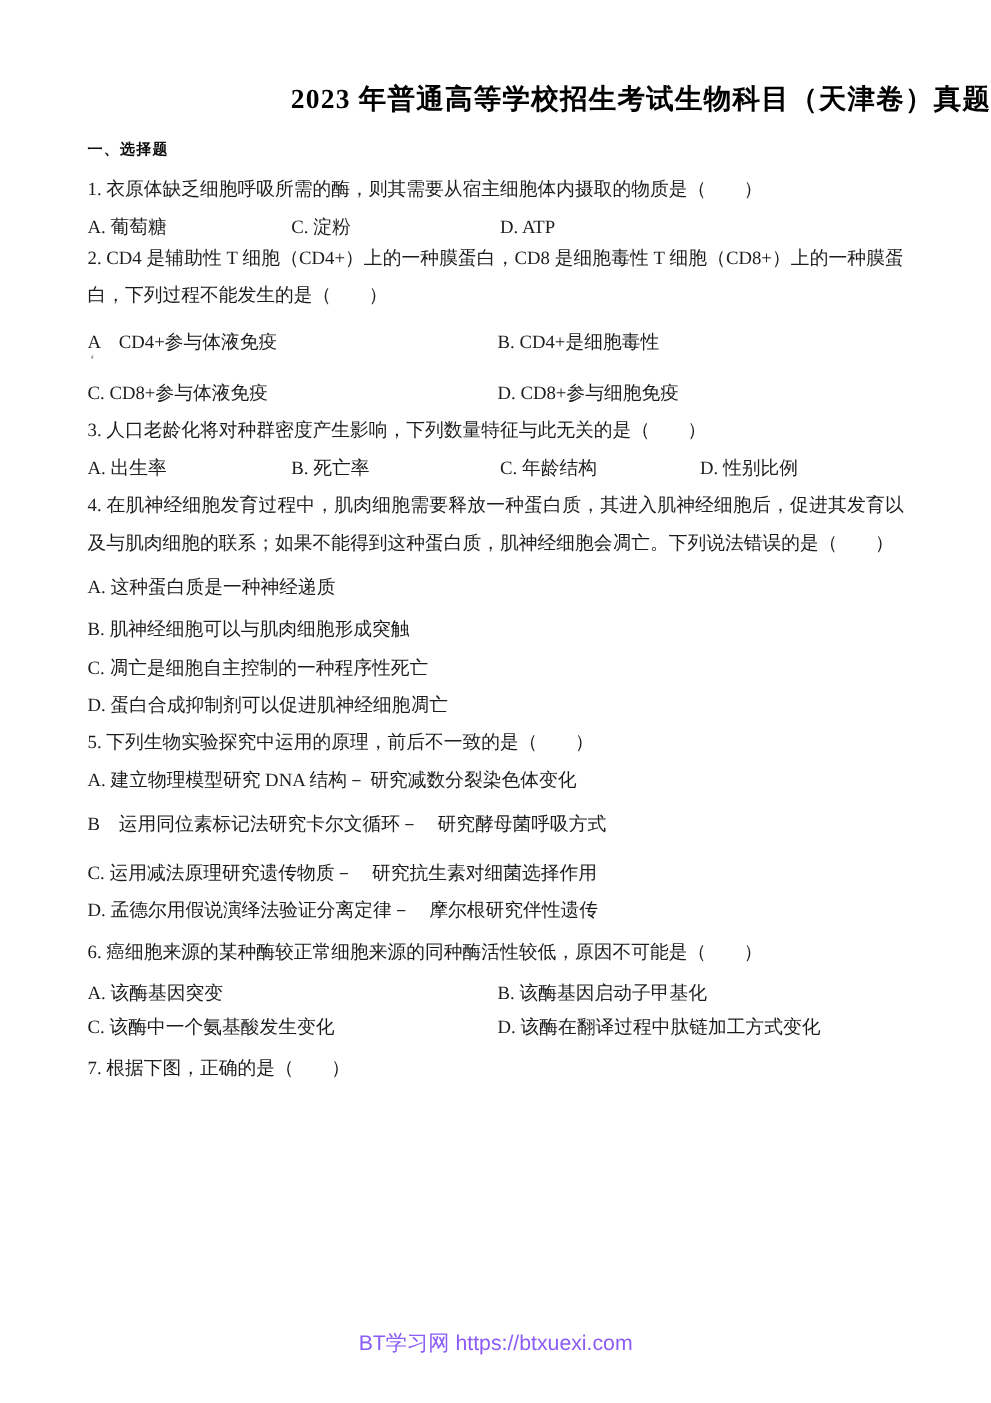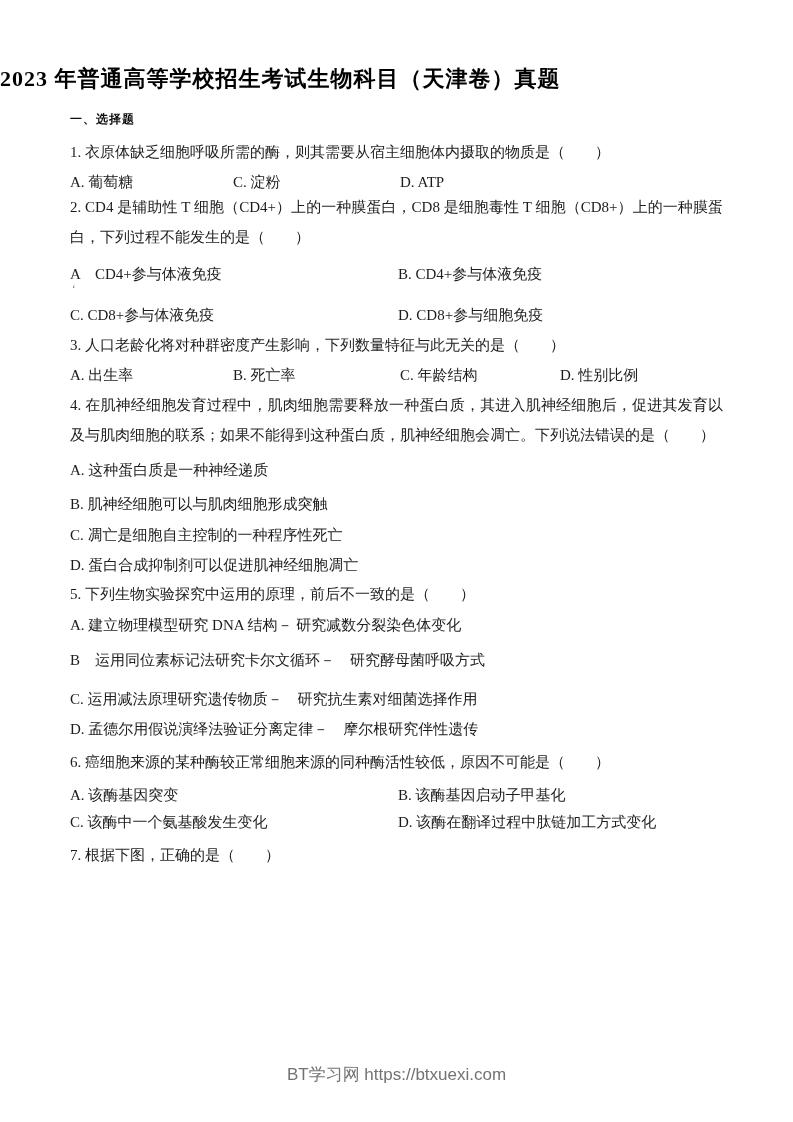--- a/index.html
+++ b/index.html
@@ -8,38 +8,38 @@
     width:793px; height:1122px;
     background:#ffffff;
     font-family:"Liberation Serif","DejaVu Serif",serif;
     color:#1c1c1c;
     font-size:15px;
     overflow:hidden;
   }
   .abs { position:absolute; left:70px; right:70px; line-height:30px; }
   .doc-title {
     position:absolute; top:62px; left:0; right:0;
-    text-align:left;
+    text-align:right;
     font-size:22px; font-weight:bold; color:#000;
     line-height:34px; letter-spacing:1px;
   }
   .section-heading {
     position:absolute; top:104px; left:70px;
     font-size:12px; font-weight:bold; color:#0d0d0d;
     line-height:30px; letter-spacing:1px;
   }
   .stem2 { text-align:justify; }
   .row4 { display:grid; grid-template-columns:163px 167px 160px auto; }
   .row2 { display:grid; grid-template-columns:328px auto; }
   .row4 span, .row2 span { display:block; white-space:nowrap; overflow:hidden; }
   .footer {
     position:absolute; top:1062px; left:0; right:0;
     text-align:center;
     font-family:"Liberation Sans","DejaVu Sans",sans-serif;
-    font-size:17px; color:#737373; line-height:26px;
+    font-size:17px; color:#8b5cf6; line-height:26px;
   }
   .artifact {
     position:absolute;
     font-size:11px; color:#6b6b6b; line-height:10px;
   }
 </style>
 </head>
 <body>
 
 <div class="page">
@@ -51,21 +51,21 @@
   <div class="abs" style="top:137px">1. 衣原体缺乏细胞呼吸所需的酶，则其需要从宿主细胞体内摄取的物质是（　　）</div>
   <div class="abs row4" style="top:167px">
     <span>A. 葡萄糖</span>
     <span>C. 淀粉</span>
     <span>D. ATP</span>
   </div>
 
   <div class="abs stem2" style="top:192px">2. CD4 是辅助性 T 细胞（CD4+）上的一种膜蛋白，CD8 是细胞毒性 T 细胞（CD8+）上的一种膜蛋白，下列过程不能发生的是（　　）</div>
   <div class="abs row2" style="top:259px">
     <span>A　CD4+参与体液免疫</span>
-    <span>B. CD4+参与体液免疫</span>
+    <span>B. CD4+是细胞毒性</span>
   </div>
   <div class="artifact" style="top:283px; left:72px;">ʻ</div>
   <div class="abs row2" style="top:300px">
     <span>C. CD8+参与体液免疫</span>
     <span>D. CD8+参与细胞免疫</span>
   </div>
 
   <div class="abs" style="top:330px">3. 人口老龄化将对种群密度产生影响，下列数量特征与此无关的是（　　）</div>
   <div class="abs row4" style="top:360px">
     <span>A. 出生率</span>

